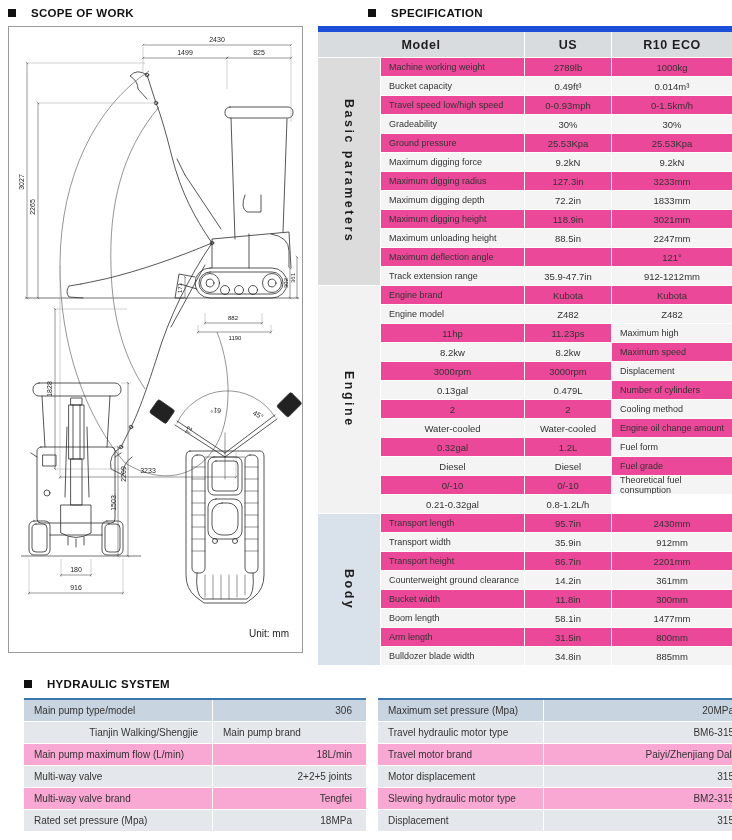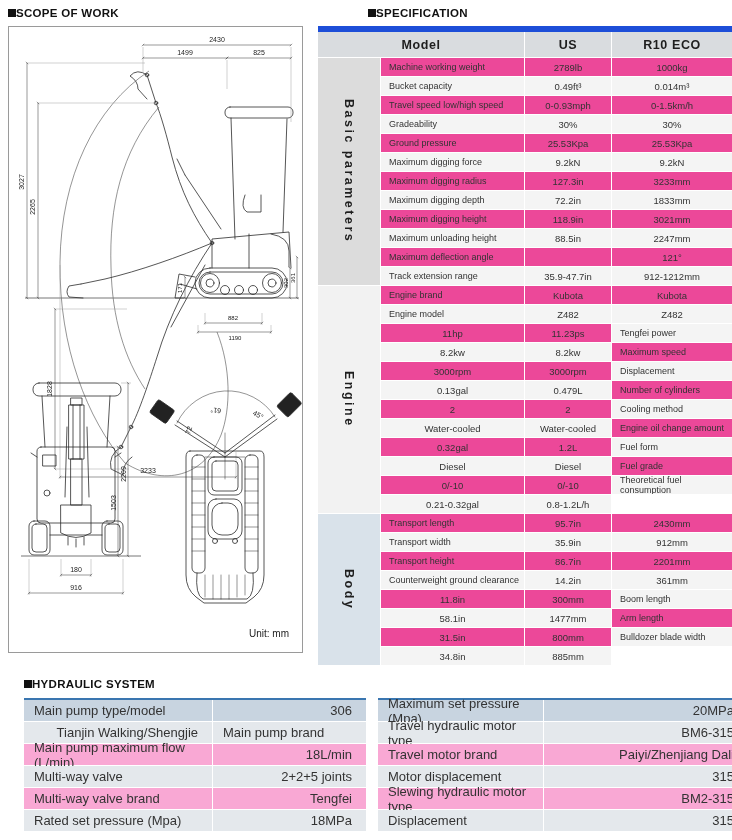--- a/index.html
+++ b/index.html
@@ -1,17 +1,17 @@
 <!DOCTYPE html>
 <html><head>
 <meta charset="utf-8">
 <style>
   html,body{margin:0;padding:0}
   body{width:732px;height:840px;background:#fff;font-family:"Liberation Sans",sans-serif;position:relative;overflow:hidden}
-  .sec-title{font-weight:bold;font-size:11.5px;color:#111;display:flex;align-items:center;gap:0;letter-spacing:.3px}
+  .sec-title{font-weight:bold;font-size:11.5px;color:#111;display:flex;align-items:center;gap:15px;letter-spacing:.3px}
   .sq{width:8px;height:8px;background:#111;display:inline-block;flex:none}
 
   
   #scope{position:absolute;left:8px;top:7px;width:295px}
   .scope-box{margin-top:7px;border:1px solid #9a9a9a;width:293px;height:625px;background:#fff}
 
   
   #spec{position:absolute;left:318px;top:7px;width:414px}
   #spec .sec-title{margin-left:50px}
   .spec-table{margin-top:7px;border-top:6px solid #1d4ed8;background:#fff}
@@ -25,21 +25,21 @@
   .cell.label{padding-left:8px}
   .cell.val{justify-content:center;font-size:9.5px}
   .odd{background:#ec4899}.even{background:#f4f4f4}
 
   
   #hyd{position:absolute;left:24px;top:678px;width:724px}
   .hyd-wrap{display:flex;gap:12px;margin-top:8px}
   .hyd-table{border-top:2px solid #3a76b0;background:#fff;display:grid;gap:1px;align-content:start}
   #hyd-left{width:342px;grid-template-columns:188px 153px}
   #hyd-right{width:370px;grid-template-columns:165px 204px}
-  .hcell{height:21px;display:flex;align-items:center;font-size:13px;color:#333}
+  .hcell{height:21px;display:flex;align-items:center;font-size:10px;color:#333}
   .hcell.lab{padding-left:10px}
   .hcell.val{justify-content:flex-end;padding-right:14px}
   .h0{background:#c8d4e0}.hodd{background:#e4e8ec}.heven{background:#f9a8d4}
 
   
   .st{stroke:#2b2b2b;stroke-width:.8;fill:none;stroke-linejoin:round;stroke-linecap:round}
   .thin{stroke:#2b2b2b;stroke-width:.5;fill:none}
   .dim{stroke:#555;stroke-width:.6;fill:none;marker-start:url(#mk);marker-end:url(#mk)}
   .ext{stroke:#999;stroke-width:.45;fill:none}
   .ground{stroke:#777;stroke-width:1;fill:none}
@@ -305,21 +305,21 @@
             <span>Engine</span>
           </div>
           <div class="cell label odd">Engine brand</div>
           <div class="cell val odd">Kubota</div>
           <div class="cell val odd">Kubota</div>
           <div class="cell label even">Engine model</div>
           <div class="cell val even">Z482</div>
           <div class="cell val even">Z482</div>
           <div class="cell val odd">11hp</div>
           <div class="cell val odd">11.23ps</div>
-          <div class="cell label even">Tengfei power</div>
+          <div class="cell label even">Maximum high</div>
           <div class="cell val even">8.2kw</div>
           <div class="cell val even">8.2kw</div>
           <div class="cell label odd">Maximum speed</div>
           <div class="cell val odd">3000rpm</div>
           <div class="cell val odd">3000rpm</div>
           <div class="cell label even">Displacement</div>
           <div class="cell val even">0.13gal</div>
           <div class="cell val even">0.479L</div>
           <div class="cell label odd">Number of cylinders</div>
           <div class="cell val odd">2</div>
@@ -349,20 +349,21 @@
           <div class="cell val odd">2430mm</div>
           <div class="cell label even">Transport width</div>
           <div class="cell val even">35.9in</div>
           <div class="cell val even">912mm</div>
           <div class="cell label odd">Transport height</div>
           <div class="cell val odd">86.7in</div>
           <div class="cell val odd">2201mm</div>
           <div class="cell label even">Counterweight ground clearance</div>
           <div class="cell val even">14.2in</div>
           <div class="cell val even">361mm</div>
+          <div class="cell label odd">Bucket width</div>
           <div class="cell val odd">11.8in</div>
           <div class="cell val odd">300mm</div>
           <div class="cell label even">Boom length</div>
           <div class="cell val even">58.1in</div>
           <div class="cell val even">1477mm</div>
           <div class="cell label odd">Arm length</div>
           <div class="cell val odd">31.5in</div>
           <div class="cell val odd">800mm</div>
           <div class="cell label even">Bulldozer blade width</div>
           <div class="cell val even">34.8in</div>

